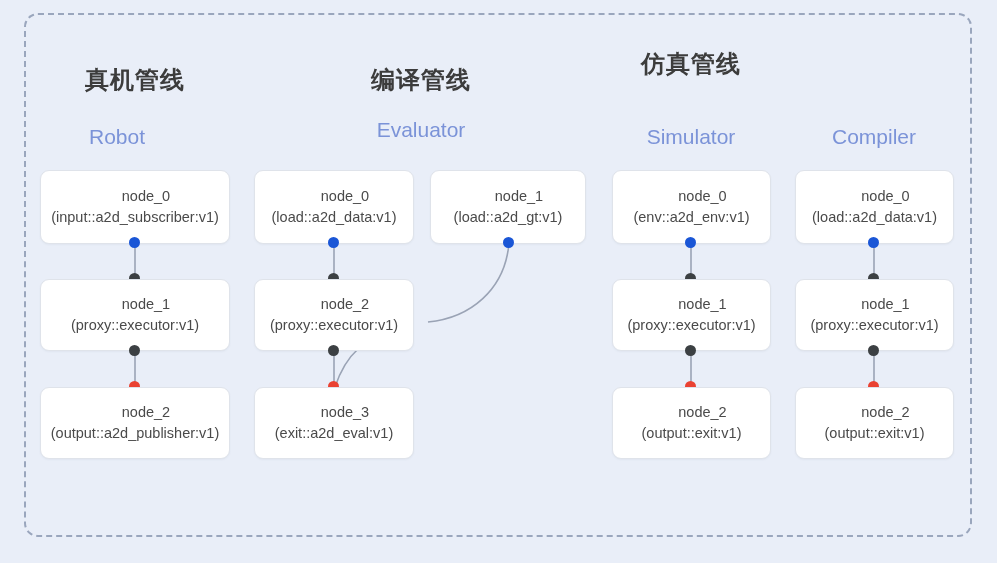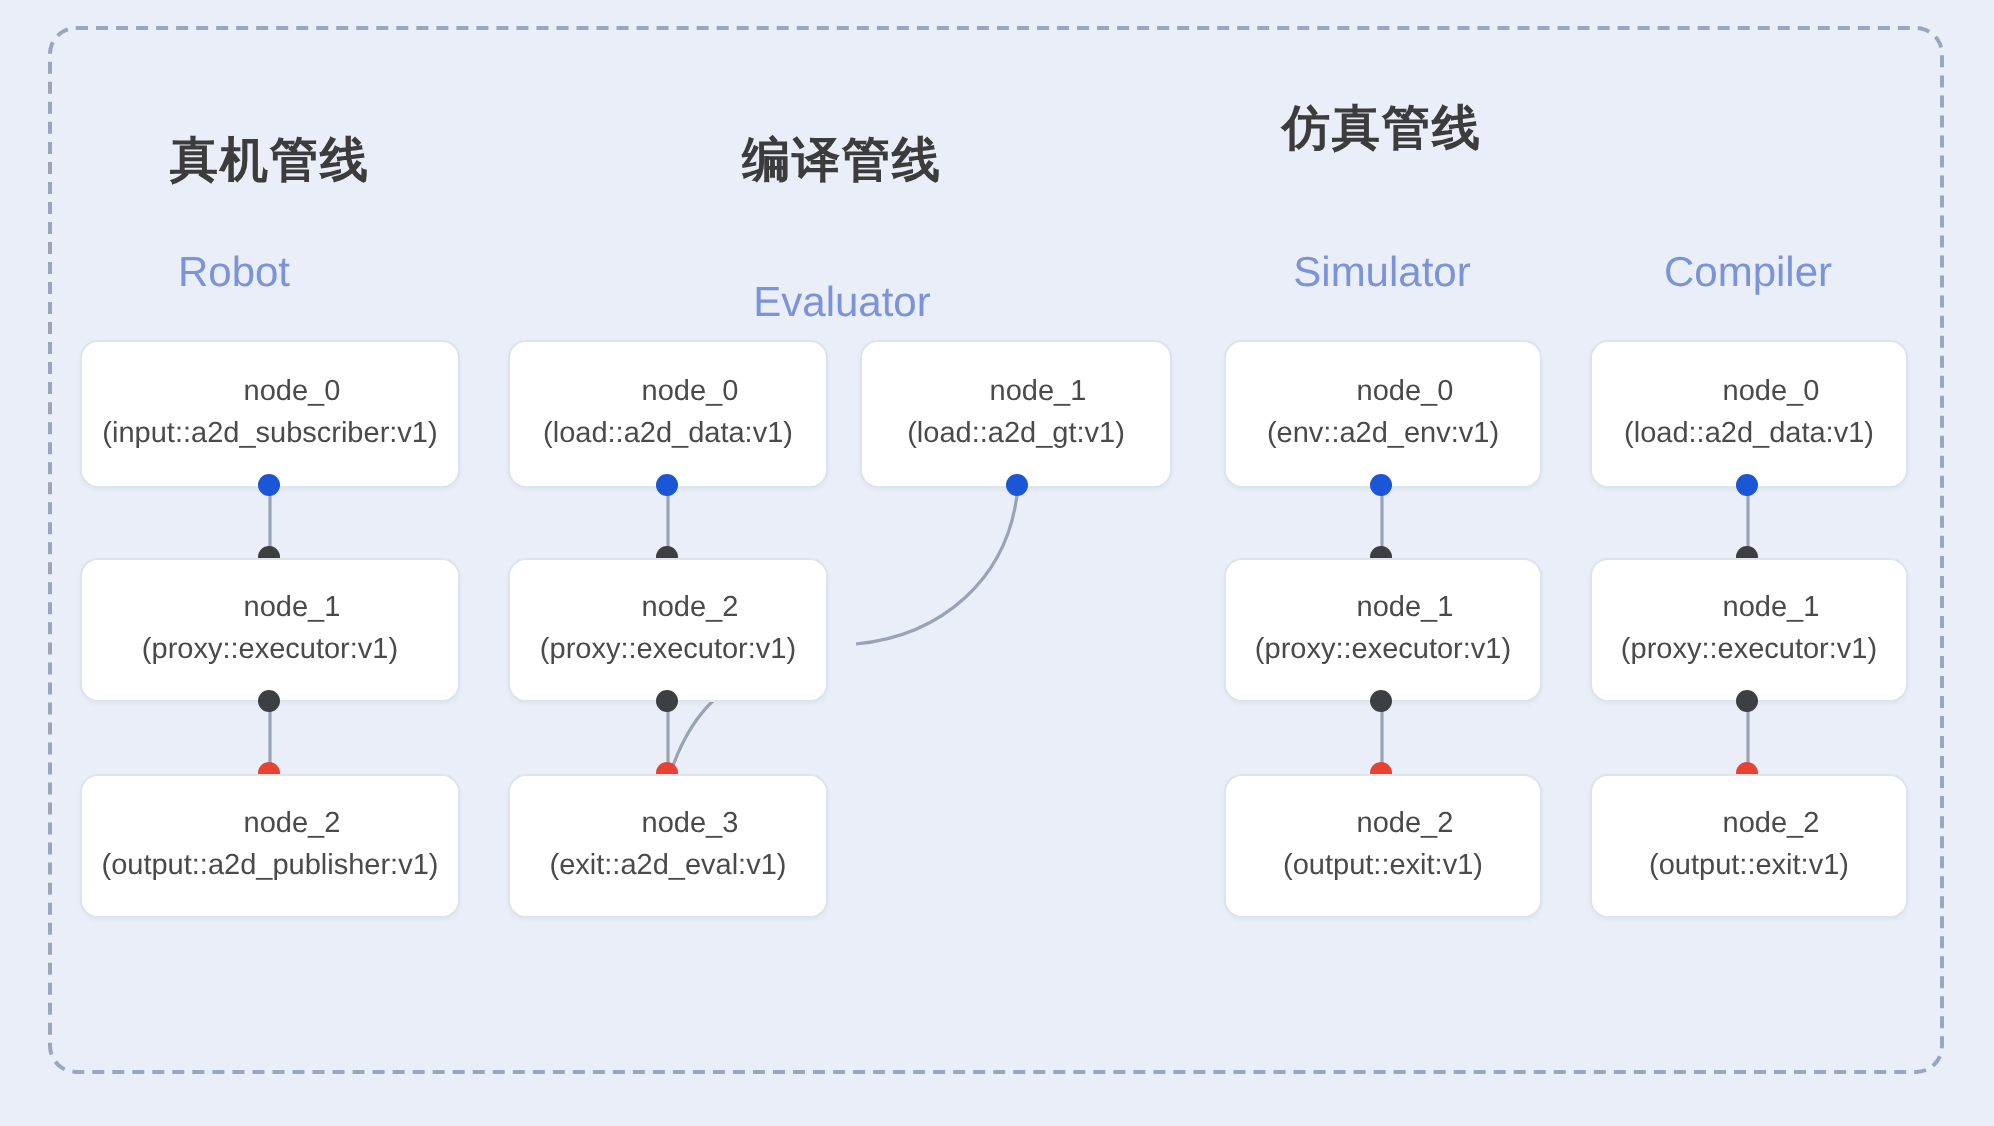--- a/index.html
+++ b/index.html
@@ -130,21 +130,21 @@
   </div>
   <div class="dot dot-black" style="left:129px; top:345px; width:11px; height:11px;"></div>
 
   <div class="dot dot-red" style="left:129px; top:381px; width:11px; height:11px;"></div>
   <div class="node-card" style="left:40px; top:387px; width:190px; height:72px;">
     <div class="node-name">node_2</div>
     <div class="node-type">(output::a2d_publisher:v1)</div>
   </div>
 
   <div class="col-title-cn" style="left:346px; top:64px; width:150px;">编译管线</div>
-  <div class="col-title-en" style="left:346px; top:140px; width:150px;">Evaluator</div>
+  <div class="col-title-en" style="left:346px; top:118px; width:150px;">Evaluator</div>
 
   <div class="node-card" style="left:254px; top:170px; width:160px; height:74px;">
     <div class="node-name">node_0</div>
     <div class="node-type">(load::a2d_data:v1)</div>
   </div>
   <div class="dot dot-blue" style="left:328px; top:237px; width:11px; height:11px;"></div>
 
   <div class="node-card" style="left:430px; top:170px; width:156px; height:74px;">
     <div class="node-name">node_1</div>
     <div class="node-type">(load::a2d_gt:v1)</div>

